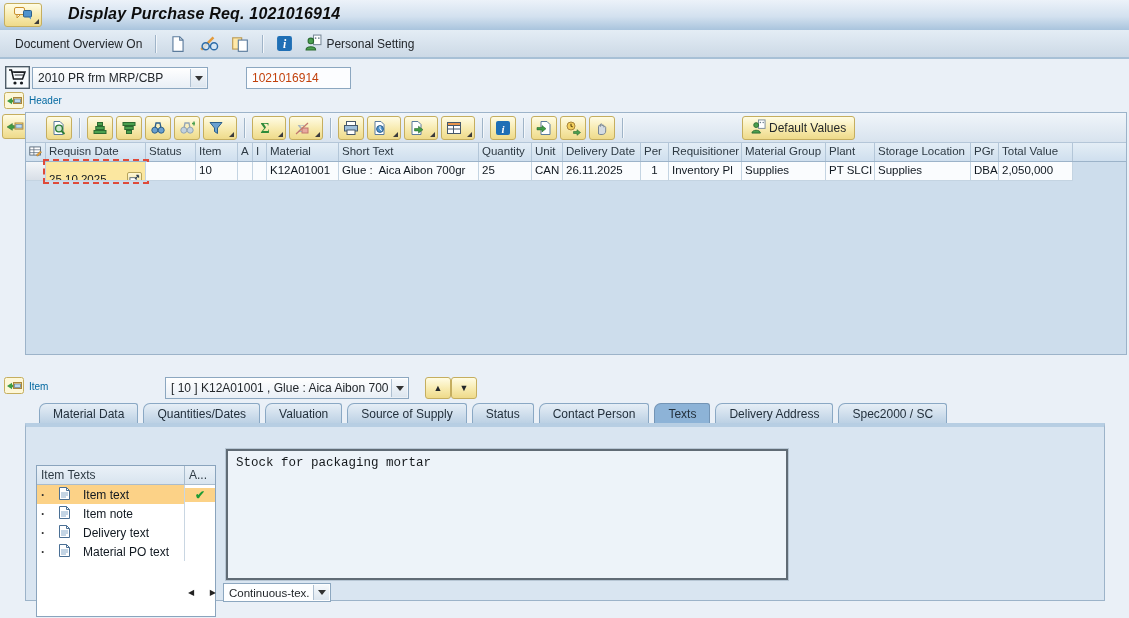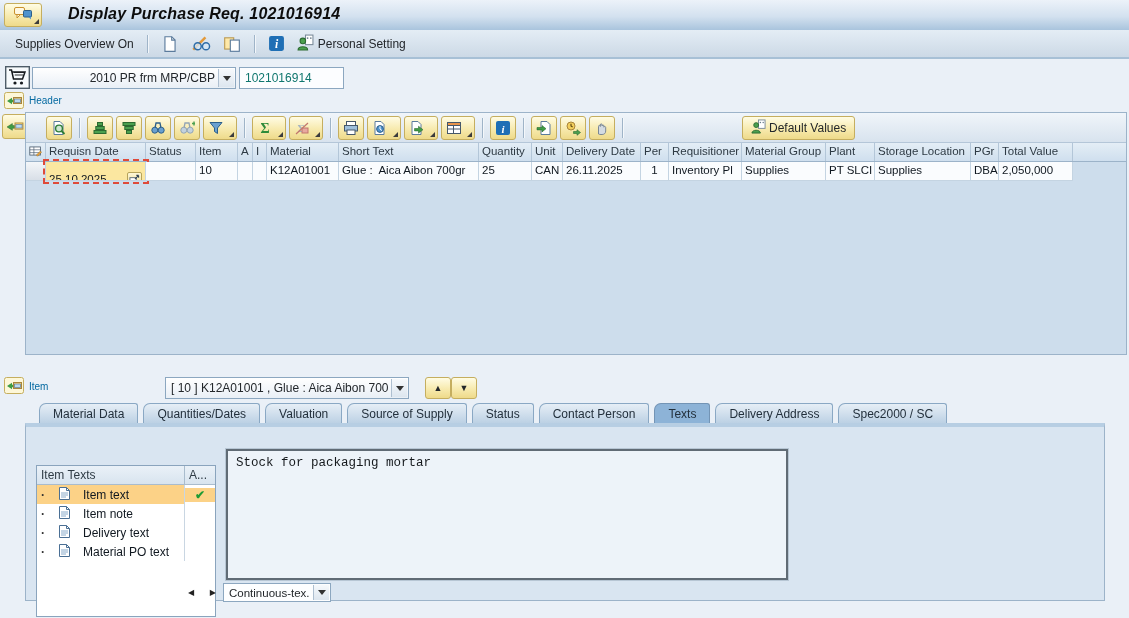--- a/index.html
+++ b/index.html
@@ -29,26 +29,26 @@
     border-left:5px solid transparent; border-bottom:5px solid #3c3c3c; }
   .ybtn.dd-var { width:34px; justify-content:flex-start; padding-left:4px; }
   .select { position:relative; display:flex; align-items:center; background:linear-gradient(#ffffff,#e9eff6);
     border:1px solid #8ca7c0; height:22px; padding:0 20px 0 5px; }
   .select .sel-text { white-space:nowrap; overflow:hidden; }
   .sel-btn { position:absolute; right:1px; top:1px; bottom:1px; width:16px;
     background:linear-gradient(#f6f9fc,#dde6ef); border-left:1px solid #aebfd0;
     display:flex; align-items:center; justify-content:center; }
   .tri { width:0; height:0; border-left:4px solid transparent; border-right:4px solid transparent; border-top:5px solid #333; }
   .field { background:#fcfdff; border:1px solid #8ca7c0; height:22px; padding:0 5px;
-    font-family:inherit; font-size:12px; color:#0f766e; }
+    font-family:inherit; font-size:12px; color:#c2410c;margin-left:7px; }
   .mini-lbl { font-size:10px; color:#0369a1; }
 
   
   .cart-ico { position:absolute; left:5px; top:66px; }
-  .type-select { position:absolute; left:32px; top:67px; width:204px;justify-content:flex-end; }
+  .type-select { position:absolute; left:32px; top:67px; width:176px; }
   .num-field { position:absolute; left:239px; top:67px; width:105px; }
   .hdr-ico { position:absolute; left:4px; top:92px; }
   .hdr-lbl { position:absolute; left:29px; top:95px; }
   .collapse-btn { position:absolute; left:2px; top:114px; width:26px; height:25px; }
 
   
   .grid-panel { position:absolute; left:25px; top:112px; width:1102px; height:243px;
     background:#cdddec; border:1px solid #9cb3c9; }
   .grid-toolbar { height:30px; display:flex; align-items:center; gap:3px; padding:2px 4px 2px 20px;
     background:linear-gradient(#f0f5fa, #d8e3ee); border-bottom:1px solid #b4c6d8; }
@@ -130,21 +130,21 @@
             <path d="M14.5 11l2.5 2.5v-2.5z" fill="#4f93ce"></path>
           </svg>
       </span>
       <span class="ddc"></span>
     </button>
     <div class="title">Display Purchase Req. 1021016914</div>
   </div>
 
   <div class="apptoolbar">
     <button class="flatbtn">
-      <span>Supplies Overview On</span>
+      <span>Document Overview On</span>
     </button>
     <div class="vsep"></div>
     <button class="flatbtn">
       <svg width="18" height="18" viewBox="0 0 16 16">
           <path d="M3.5 1.5h6l3 3v10h-9z" fill="#fff" stroke="#5b7b9c"></path>
           <path d="M9.5 1.5v3h3" fill="none" stroke="#5b7b9c"></path>
         </svg>
     </button>
     <button class="flatbtn">
       <svg width="20" height="18" viewBox="0 0 18 16">

